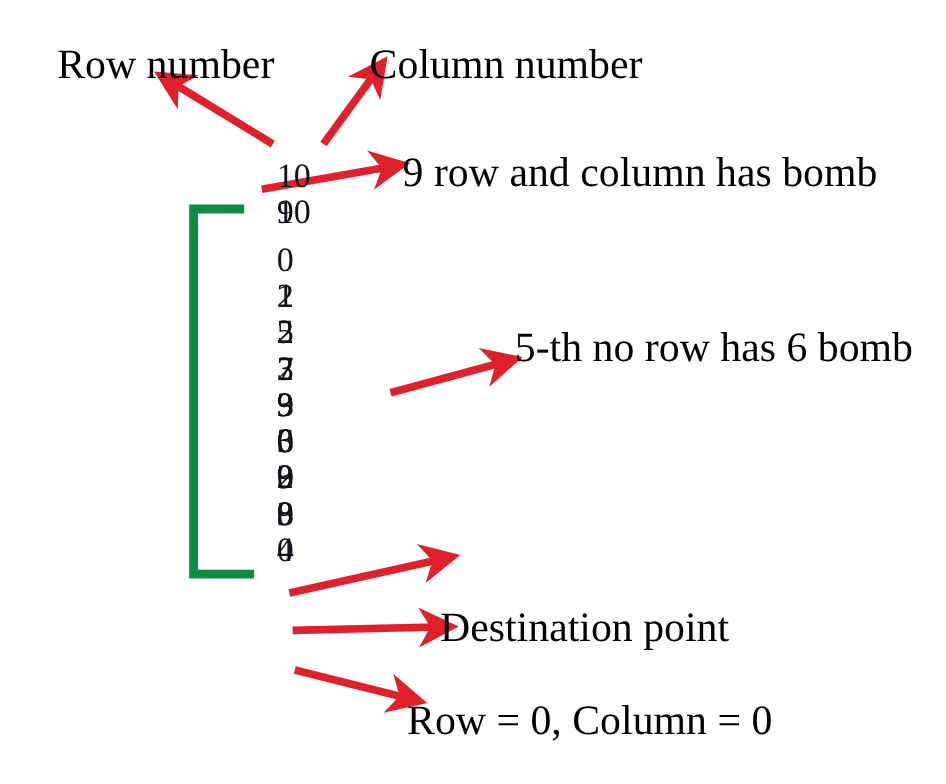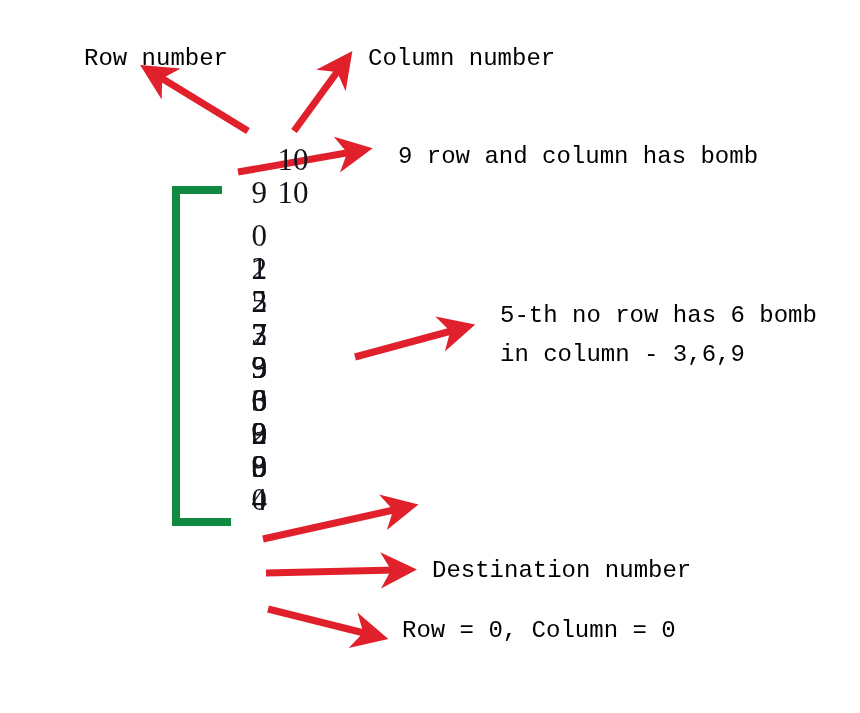--- a/index.html
+++ b/index.html
@@ -12,26 +12,25 @@
     width: 860px;
     height: 713px;
     background: #ffffff;
     overflow: hidden;
     font-family: "Liberation Sans", sans-serif;
   }
   
   .label {
     position: absolute;
     color: #000000;
-    font-family: Liberation Mono, monospace;
-    font-size: 24px;
+    font-family: Liberation Serif, serif;
+    font-size: 38px;
     line-height: 38px;
     white-space: pre;
     letter-spacing: 0px;
-    margin-left: 32px;
   }
   
   .numblock {
     position: absolute;
     left: 205px;
     top: 110px;
     font-family: "Liberation Serif", serif;
     font-size: 31px;
     color: #11131a;
   }
@@ -41,21 +40,20 @@
     white-space: pre;
     display: block;
   }
   .cell {
     display: inline-block;
     width: 31px;
     text-align: left;
   }
   .cell.wide {
     width: 57px;
-    text-align: right;
   }
   
   #overlay {
     position: absolute;
     left: 0;
     top: 0;
     width: 860px;
     height: 713px;
     pointer-events: none;
   }
@@ -90,26 +88,25 @@
   </svg>
 
   <div class="label" style="left:52px; top:40px;">Row number</div>
 
   <div class="label" style="left:336px; top:40px;">Column number</div>
 
   <div class="label" style="left:366px; top:138px;text-align:right;">9 row and column has bomb</div>
 
   <div class="label" style="left:468px; top:297px;">5-th no row has 6 bomb</div>
 
-  <div class="label" style="left:468px; top:336px;">in column - 3,6,9</div>
 
 
-  <div class="label" style="left:400px; top:552px;">Destination number</div>
+  <div class="label" style="left:400px; top:552px;">Destination point</div>
 
-  <div class="label" style="left:370px; top:612px;">Row = 0, Column = 0</div>
+  <div class="label" style="left:370px; top:636px;">Row = 0, Column = 0</div>
 
   <div class="numblock">
 
     <div class="numrow">
       <span class="cell wide">10</span>
       <span class="cell wide">10</span>
     </div>
 
     <div class="numrow">
       <span class="cell">9</span>

